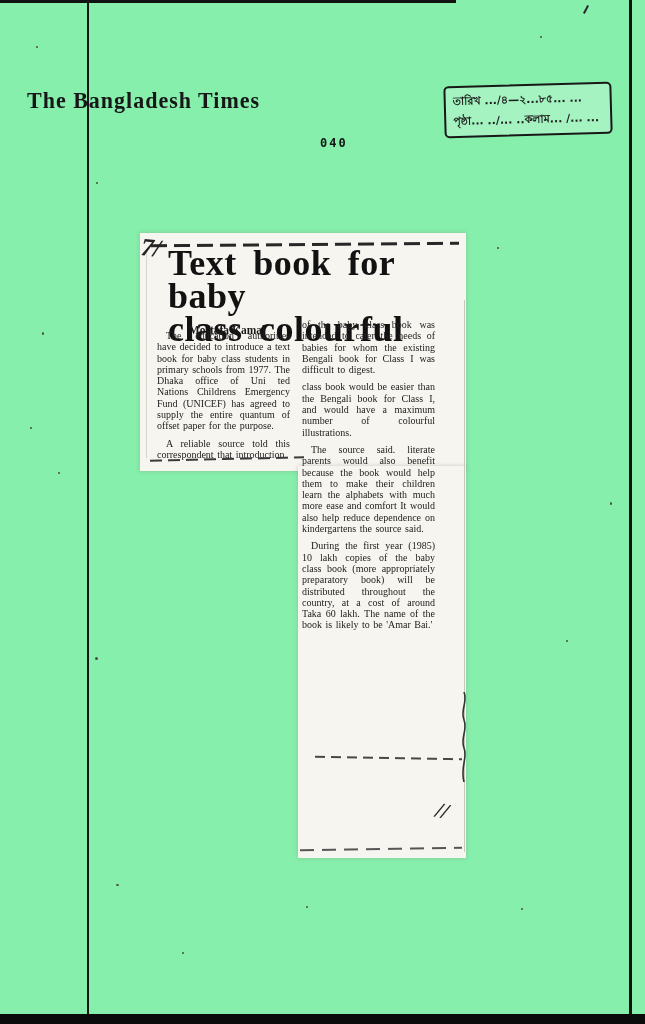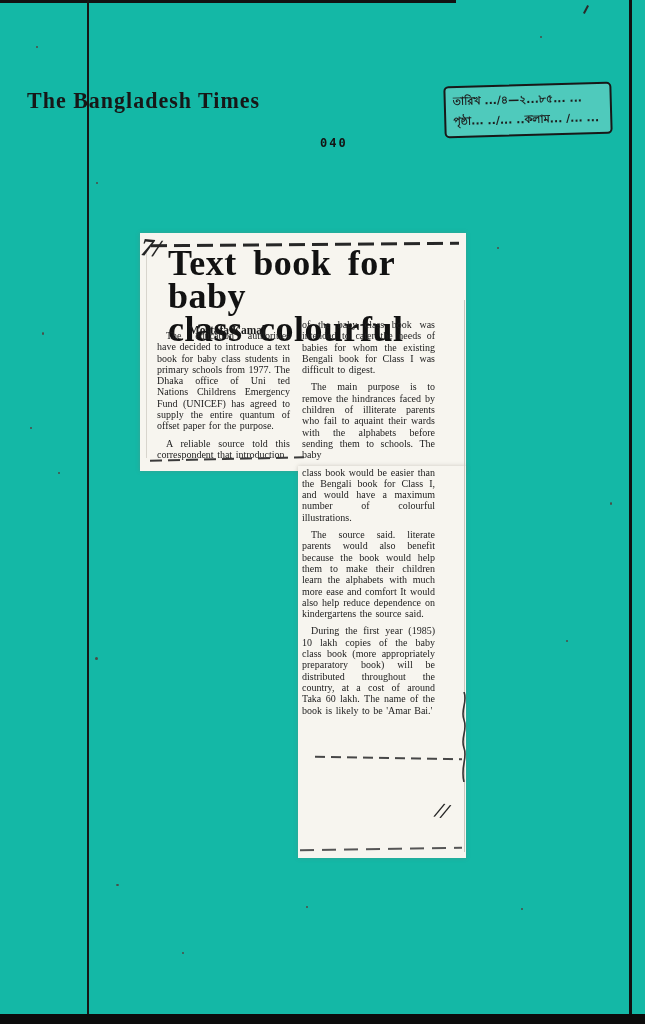--- a/index.html
+++ b/index.html
@@ -1,17 +1,17 @@
 <!DOCTYPE html>
 <html><head>
 <meta charset="utf-8">
 <style>
   html,body{margin:0;padding:0;}
   body{width:645px;height:1024px;overflow:hidden;background:#e9e7e1;}
-  #scan-page{position:relative;width:645px;height:1024px;background:#14b8a6;font-family:"Liberation Serif",serif;color:#1b1b1b;}
+  #scan-page{position:relative;width:645px;height:1024px;background:#86efac;font-family:"Liberation Serif",serif;color:#1b1b1b;}
 
   
   .vrule{position:absolute;top:0;height:1024px;background:#161616;}
   #left-rule{left:87px;width:2px;}
   #right-rule{left:629px;width:3px;background:#101010;}
   #top-bar{position:absolute;left:0;top:0;width:456px;height:3px;background:#121212;}
   #bottom-bar{position:absolute;left:0;top:1014px;width:645px;height:10px;background:#0b0b0b;}
   .speck{position:absolute;background:#4c4a45;border-radius:50%;}
   #corner-tick{position:absolute;left:585px;top:5px;width:2px;height:9px;background:#2a2a2a;transform:rotate(28deg);}
 
@@ -97,21 +97,20 @@
 
   <div id="byline">Mostafa Kamal</div>
 
   <div id="col1" class="col">
     <p>The education authorities have decided to introduce a text book for baby class students in primary schools from 1977. The Dhaka office of Uni ted Nations Childrens Emergency Fund (UNICEF) has agreed to supply the entire quantum of offset paper for the purpose.</p>
     <p>A reliable source told this correspondent that introduction</p>
   </div>
 
   <div id="col2" class="col">
     <p class="noindent">of the baby class book was intended to cater the needs of babies for whom the existing Bengali book for Class I was difficult to digest.</p>
-    <p>The main purpose is to remove the hindrances faced by children of illiterate parents who fail to aquaint their wards with the alphabets before sending them to schools. The baby</p>
     <p class="noindent">class book would be easier than the Bengali book for Class I, and would have a maximum number of colourful illustrations.</p>
     <p>The source said. literate parents would also benefit because the book would help them to make their children learn the alphabets with much more ease and comfort It would also help reduce dependence on kindergartens the source said.</p>
     <p>During the first year (1985) 10 lakh copies of the baby class book (more appropriately preparatory book) will be distributed throughout the country, at a cost of around Taka 60 lakh. The name of the book is likely to be 'Amar Bai.'</p>
   </div>
 
   <div id="col1-scribble" class="dash-line"></div>
   <div id="col2-scribble" class="dash-line"></div>
   <div id="clip-bottom-edge" class="dash-line"></div>
   <div id="end-mark">//</div>
 

